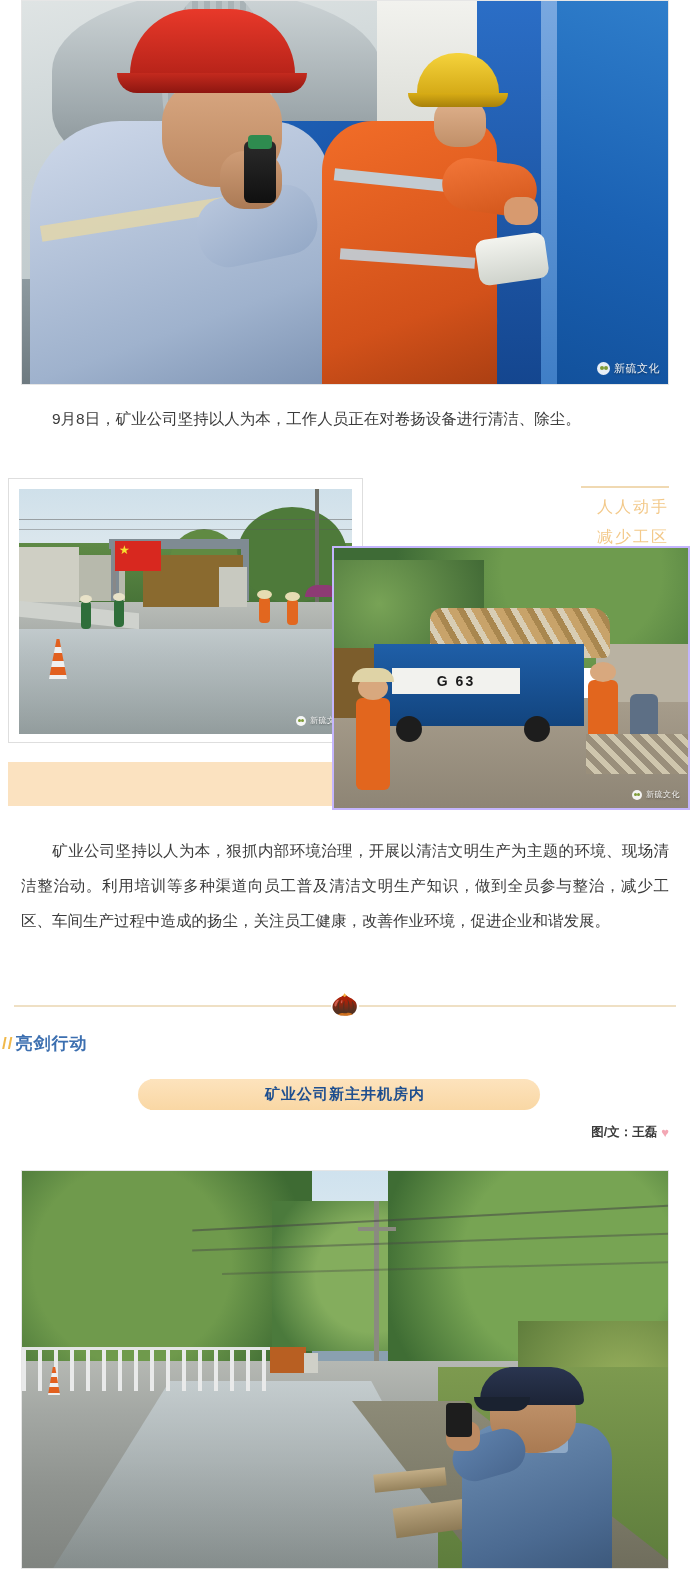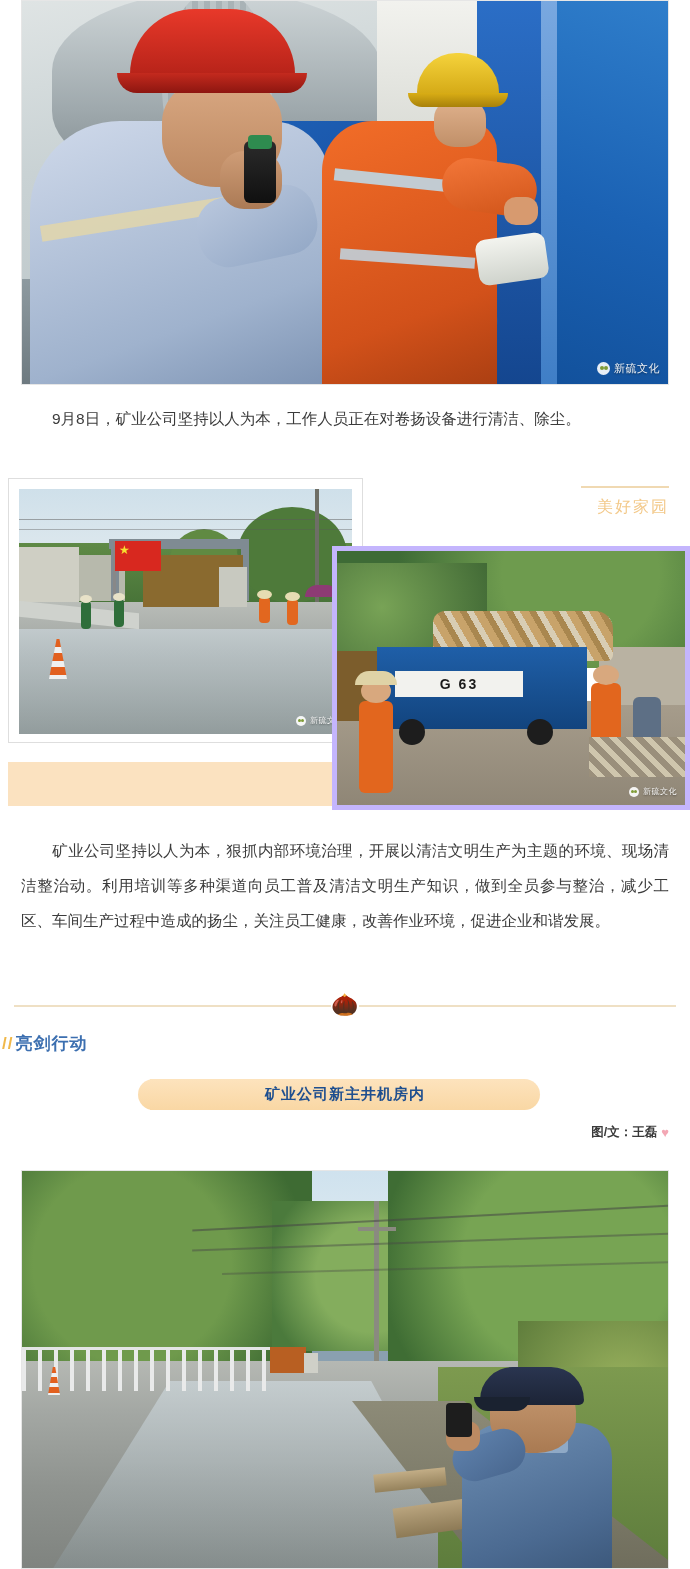--- a/index.html
+++ b/index.html
@@ -269,21 +269,21 @@
   #p2 .or1{left:240px;top:108px;width:11px;height:26px;background:#e2671f;}
   #p2 .or1h{left:238px;top:101px;width:15px;height:9px;background:#e6dcb2;}
   #p2 .or2{left:268px;top:110px;width:11px;height:26px;background:#e2671f;}
   #p2 .or2h{left:266px;top:103px;width:15px;height:9px;background:#e6dcb2;}
   #p2 .umb{left:286px;top:96px;width:34px;height:12px;border-radius:18px 18px 0 0;background:#8d3b74;}
 
   #p3 {
     position:absolute;
     left: 332px; top: 546px;
     width: 358px; height: 264px;
-    border: 5px solid #c4b5fd;
+    border: 2px solid #c4b5fd;
     background: #fff;
   }
   #p3 .inner { position:absolute; left:0;top:0;width:100%;height:100%;overflow:hidden;}
   #p3 .sky3 {position:absolute;left:0;top:0;width:100%;height:36%;
     background: linear-gradient(180deg,#e3ebe6,#cfe0d2);}
   #p3 .veg {position:absolute;left:0;top:0;width:100%;height:46%;
     background: radial-gradient(circle at 70% 20%,#6e9b4e 0 30%,#3e6b36 70%);}
   #p3 .veg2 {position:absolute;left:0;top:12px;width:150px;height:110px;
     background: radial-gradient(circle at 30% 40%,#78a356,#3d6533);}
   #p3 .ground {position:absolute;left:0;top:150px;width:100%;height:114px;
@@ -510,21 +510,22 @@
   <div class="wm">
     <span class="wm-dot"></span>
     <span>新硫文化</span>
   </div>
 </div>
 
 <div id="cap1"><span class="indent"></span><span>9月8日，矿业公司坚持以人为本，工作人员正在对卷扬设备进行清洁、除尘。</span></div>
 
 <div id="vline"></div>
 <div id="vtitle">
-  <div>美好家园</div>
+  <div>人人动手</div>
+  <div>减少工区</div>
 </div>
 
 <div id="p2" class="photo">
   <div class="inner">
     <div class="sky2"></div>
     <div class="trees"></div>
     <div class="tree-a"></div>
     <div class="tree-b"></div>
     <div class="bld"></div>
     <div class="bld2"></div>

